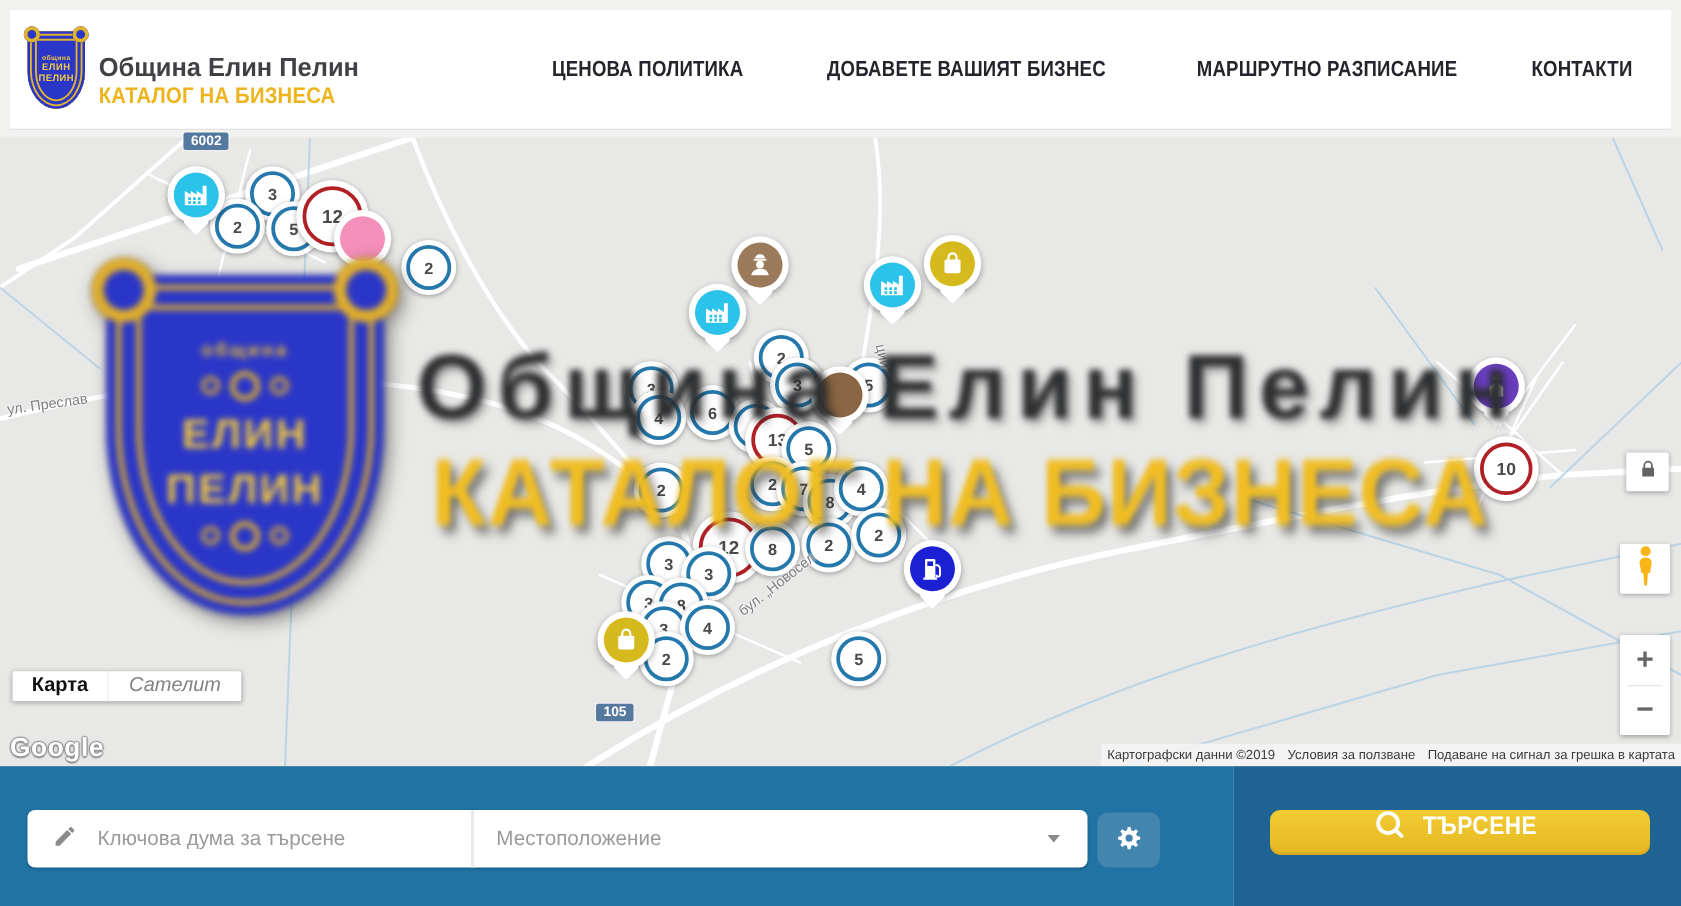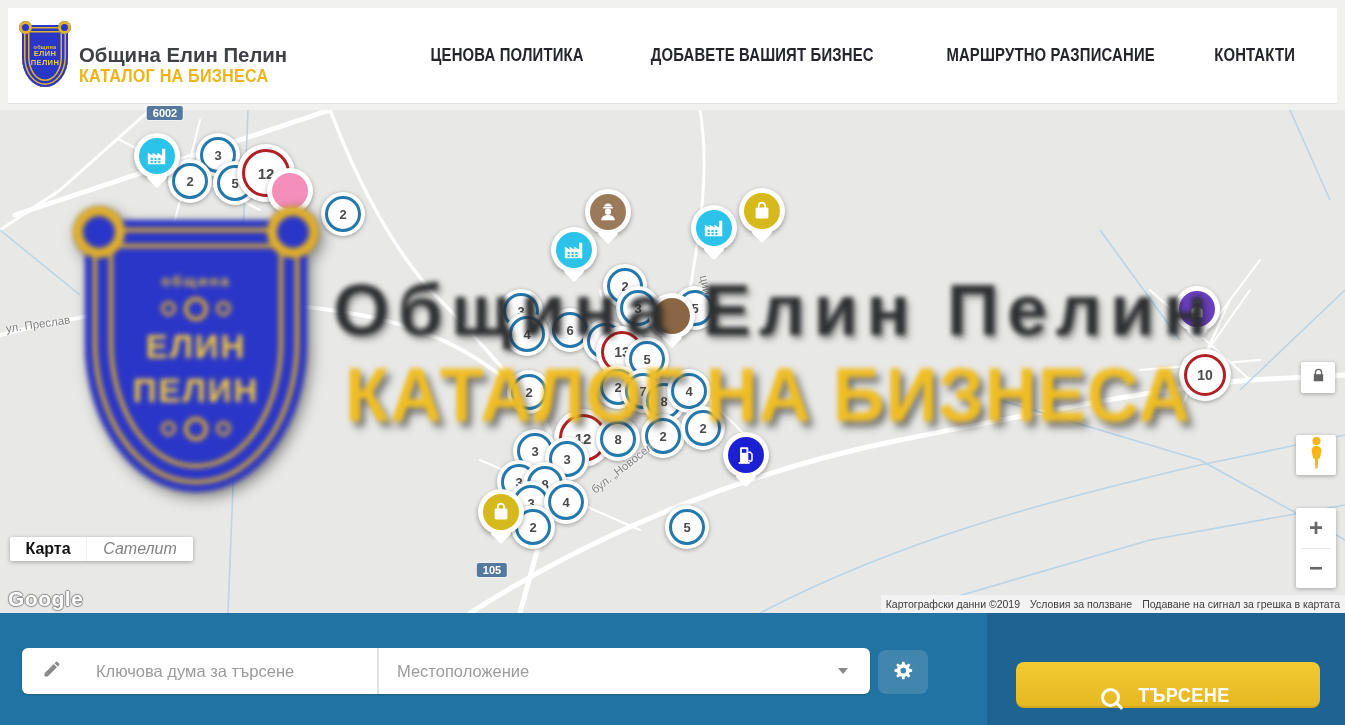--- a/index.html
+++ b/index.html
@@ -18,21 +18,21 @@
               box-shadow:inset 0 0 0 2px #2a36c8, inset 0 0 0 3.5px #e0b32c, inset 0 0 0 6px #2a36c8, inset 0 0 0 7.5px #e0b32c;
               display:flex;flex-direction:column;align-items:center;justify-content:center;}
   .mini-crest::before,.mini-crest::after{content:'';position:absolute;top:-4px;width:13px;height:13px;
               border-radius:50%;background:#2a36c8;box-shadow:inset 0 0 0 3px #e0b32c;}
   .mini-crest::before{left:-3px;} .mini-crest::after{right:-3px;}
   .mini-top{font-size:5.5px;color:#e8c23a;font-weight:700;letter-spacing:.3px;}
   .mini-name{font-size:7.5px;line-height:8.5px;color:#f2cb43;font-weight:800;letter-spacing:.4px;}
   .logo-text{display:flex;flex-direction:column;line-height:1.12;}
   .logo-title{font-size:21px;font-weight:700;color:#3f4145;transform:scaleX(.97);transform-origin:left center;}
   .logo-sub{font-size:18px;font-weight:800;color:#edb41b;letter-spacing:.2px;transform:scaleX(.9);transform-origin:left center;}
-  .nav{margin-left:auto;margin-right:35px;display:flex;gap:34px;align-items:center;}
+  .nav{margin-left:auto;margin-right:24px;display:flex;gap:34px;align-items:center;}
   .nav a{font-size:17.5px;font-weight:700;color:#23252b;text-decoration:none;display:inline-block;
          transform:scaleX(.85);transform-origin:center;white-space:nowrap;letter-spacing:.2px;cursor:pointer;}
 
   
   .map{position:absolute;left:0;top:110px;width:1345px;height:503px;background:#e8e8e6;z-index:1;overflow:hidden;cursor:grab;}
   .map svg.roads{position:absolute;inset:0;}
 
   
   .marker-layer{position:absolute;inset:0;z-index:5;pointer-events:none;}
   .marker-layer > *{pointer-events:auto;}
@@ -100,32 +100,32 @@
   .zoomctl .zb{flex:1;display:flex;align-items:center;justify-content:center;font-size:24px;font-weight:700;color:#666;cursor:pointer;}
   .zoomctl .zdiv{height:1px;background:#e6e6e6;margin:0 6px;}
 
   
   .searchbar{position:absolute;left:0;top:613px;width:1345px;height:112px;z-index:30;display:flex;}
   .sb-left{width:987px;background:#2173a3;position:relative;}
   .sb-right{flex:1;background:#1e6391;position:relative;}
   .searchbar::before{content:'';position:absolute;left:0;top:0;width:100%;height:5px;background:rgba(0,0,0,.16);}
   .fields{position:absolute;left:22px;top:35px;width:848px;height:46px;background:#fff;border-radius:6px;
           display:flex;align-items:stretch;box-shadow:0 1px 2px rgba(0,0,0,.2);}
-  .f-kw{flex:0 0 335px;display:flex;align-items:center;gap:32px;padding-left:20px;}
+  .f-kw{flex:0 0 335px;display:flex;align-items:center;gap:14px;padding-left:20px;}
   .f-kw input{border:none;outline:none;font-size:16.5px;color:#555;width:250px;font-family:"Liberation Sans",sans-serif;background:transparent;}
   .f-kw input::placeholder{color:#9b9b9b;}
   .fdiv{width:1px;background:#e2e2e2;margin:0;}
   .f-dd{flex:0 0 254px;display:flex;align-items:center;justify-content:space-between;padding:0 14px 0 18px;
         font-size:16.5px;color:#9b9b9b;cursor:pointer;}
   .f-dd.loc{flex:1;padding-right:22px;}
   .chev{width:0;height:0;border-left:5.5px solid transparent;border-right:5.5px solid transparent;border-top:6px solid #8a8a8a;}
   .gearbtn{position:absolute;left:878px;top:37px;width:50px;height:44px;background:#4285ad;border:none;border-radius:8px;
            display:flex;align-items:center;justify-content:center;cursor:pointer;}
-  .submitbtn{position:absolute;left:29px;top:49px;width:304px;height:46px;border:none;border-radius:8px;cursor:pointer;
-             background:linear-gradient(#f2cb31,#e5b722);display:flex;align-items:flex-end;justify-content:center;gap:12px;
+  .submitbtn{position:absolute;left:29px;top:35px;width:304px;height:36px;border:none;border-radius:8px;cursor:pointer;
+             background:linear-gradient(#f2cb31,#e5b722);display:flex;align-items:flex-start;justify-content:center;gap:12px;
              box-shadow:inset 0 -2px 0 rgba(0,0,0,.08);}
   .submitbtn .lbl{font-size:20.5px;font-weight:800;color:#fff;letter-spacing:.5px;transform:scaleX(.88);transform-origin:center;}
   .mag{position:relative;width:13px;height:13px;border:3.2px solid #fff;border-radius:50%;display:inline-block;}
   .mag::after{content:'';position:absolute;width:3.2px;height:8px;background:#fff;border-radius:2px;
               transform:rotate(-45deg);right:-4.5px;bottom:-5.5px;}
 </style>
 </head>
 <body>
 
 <div class="frame">

